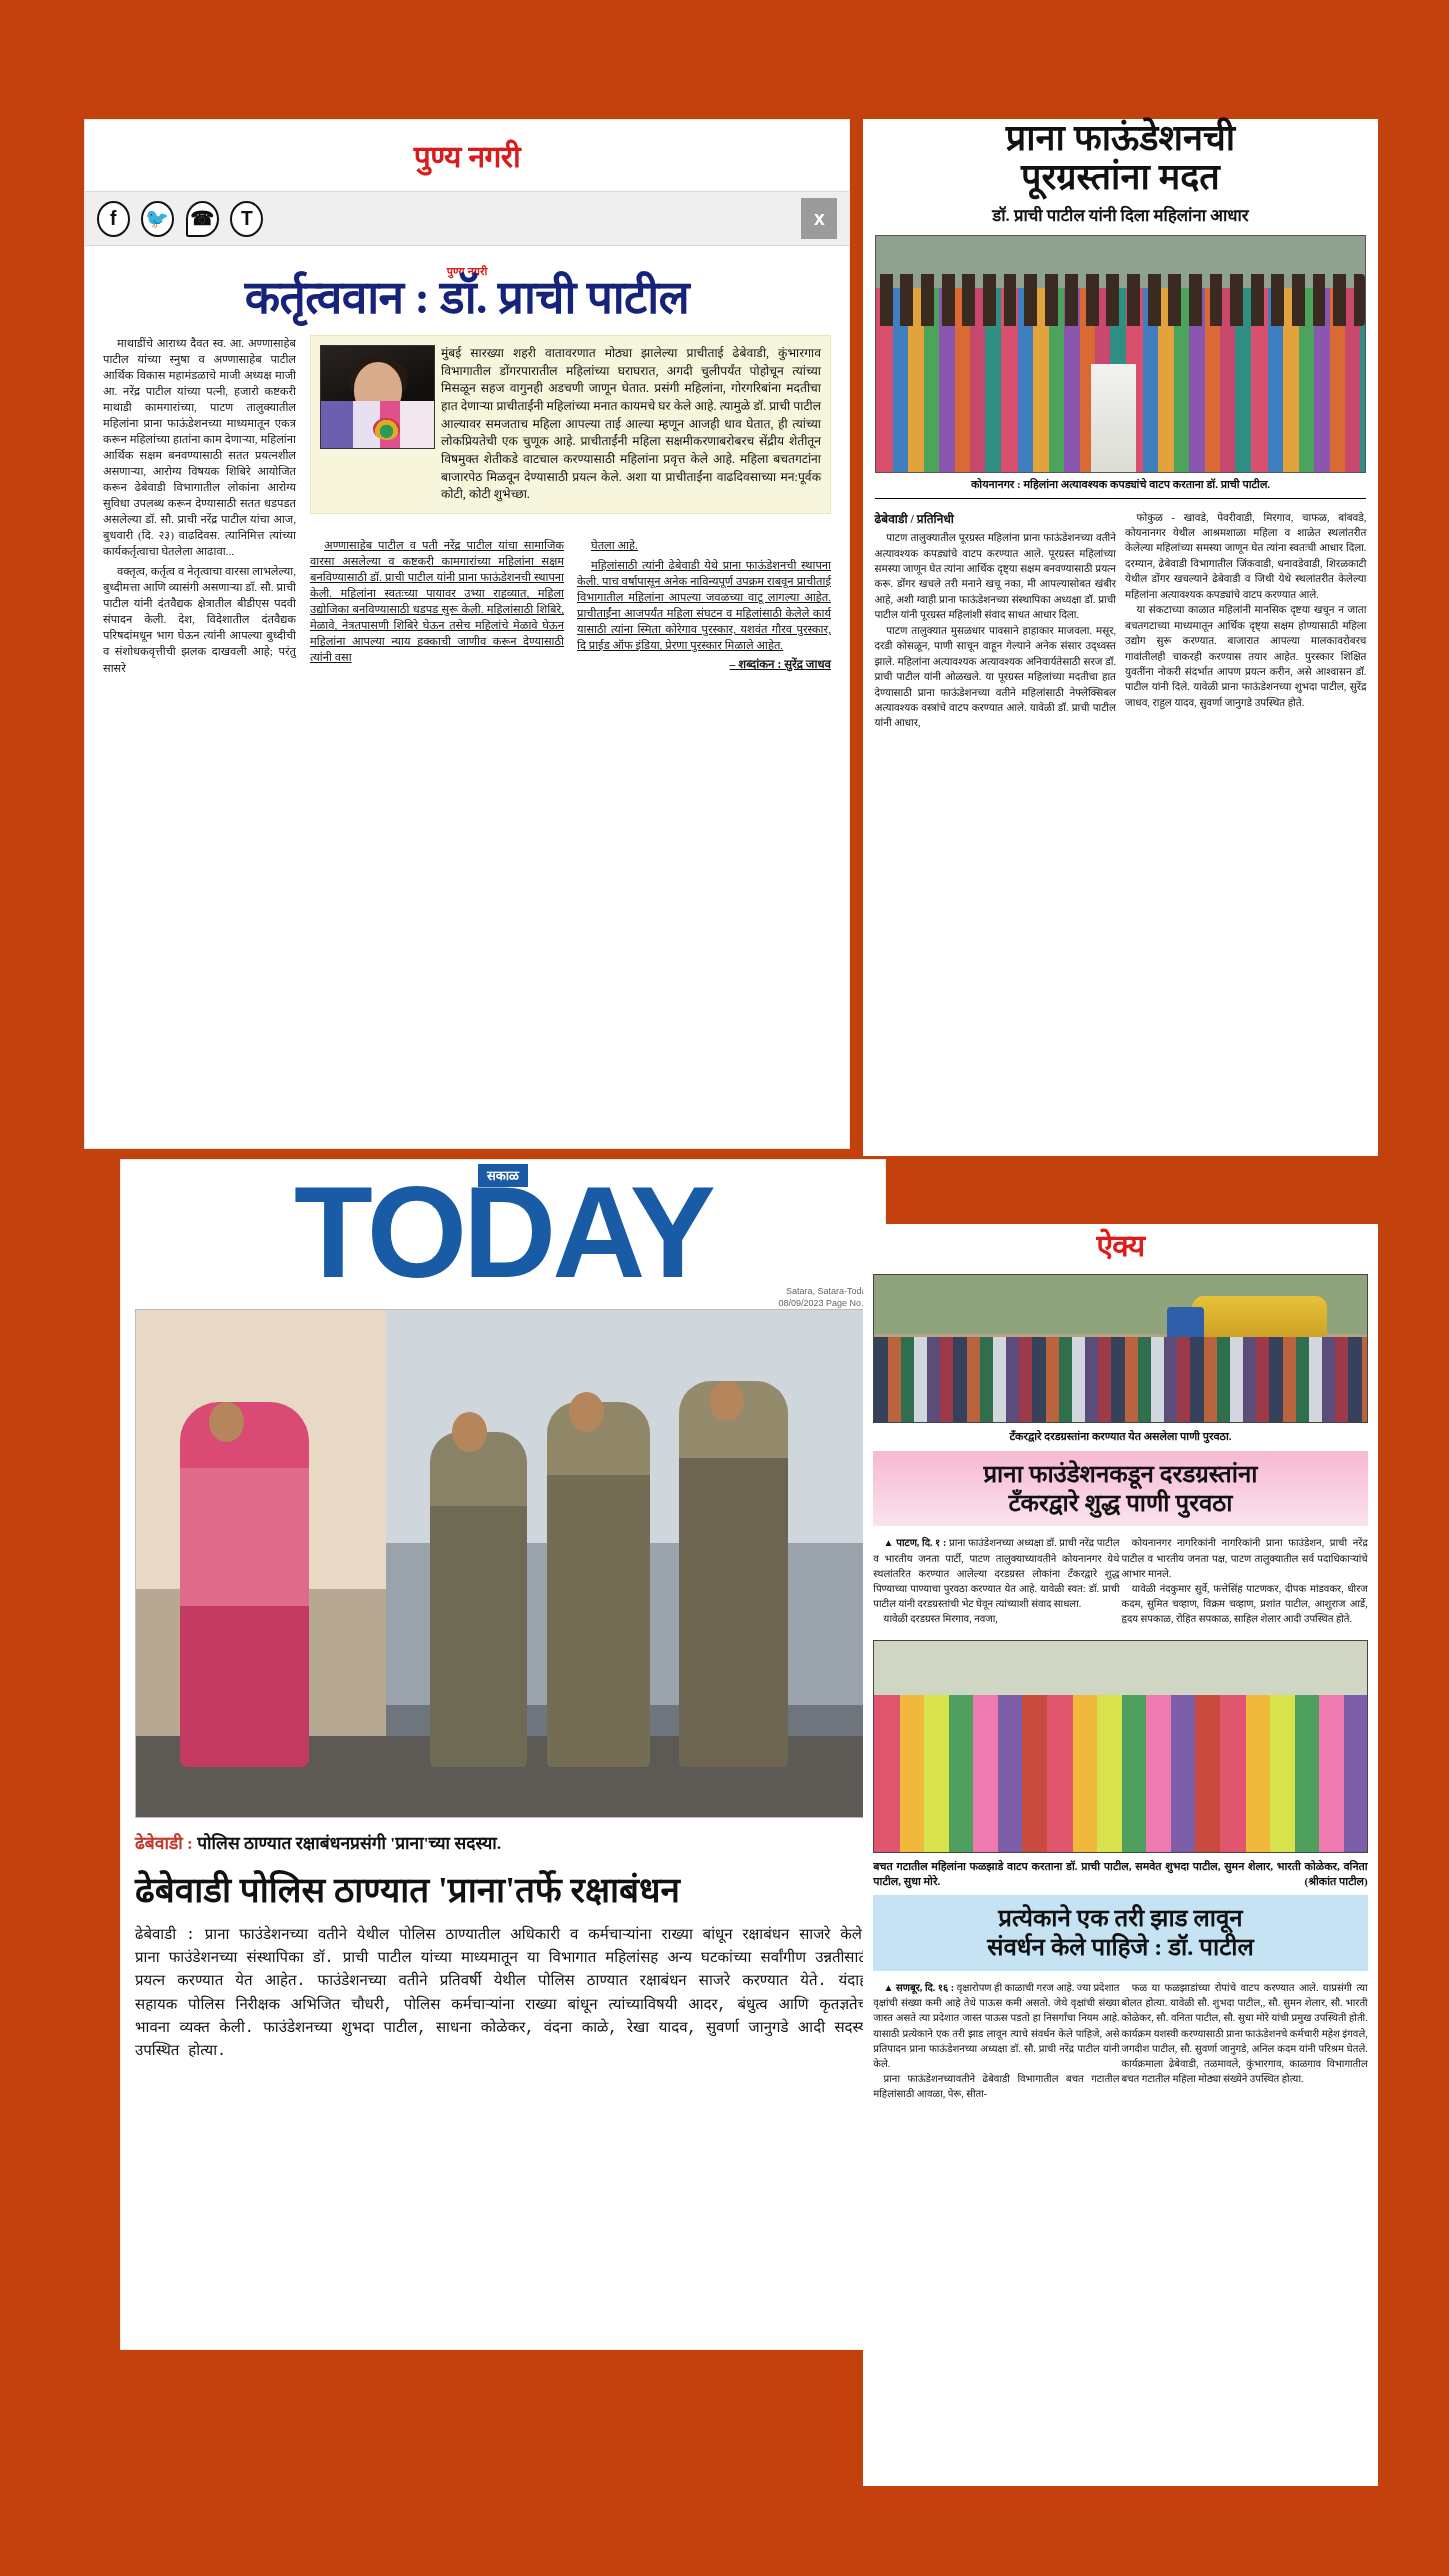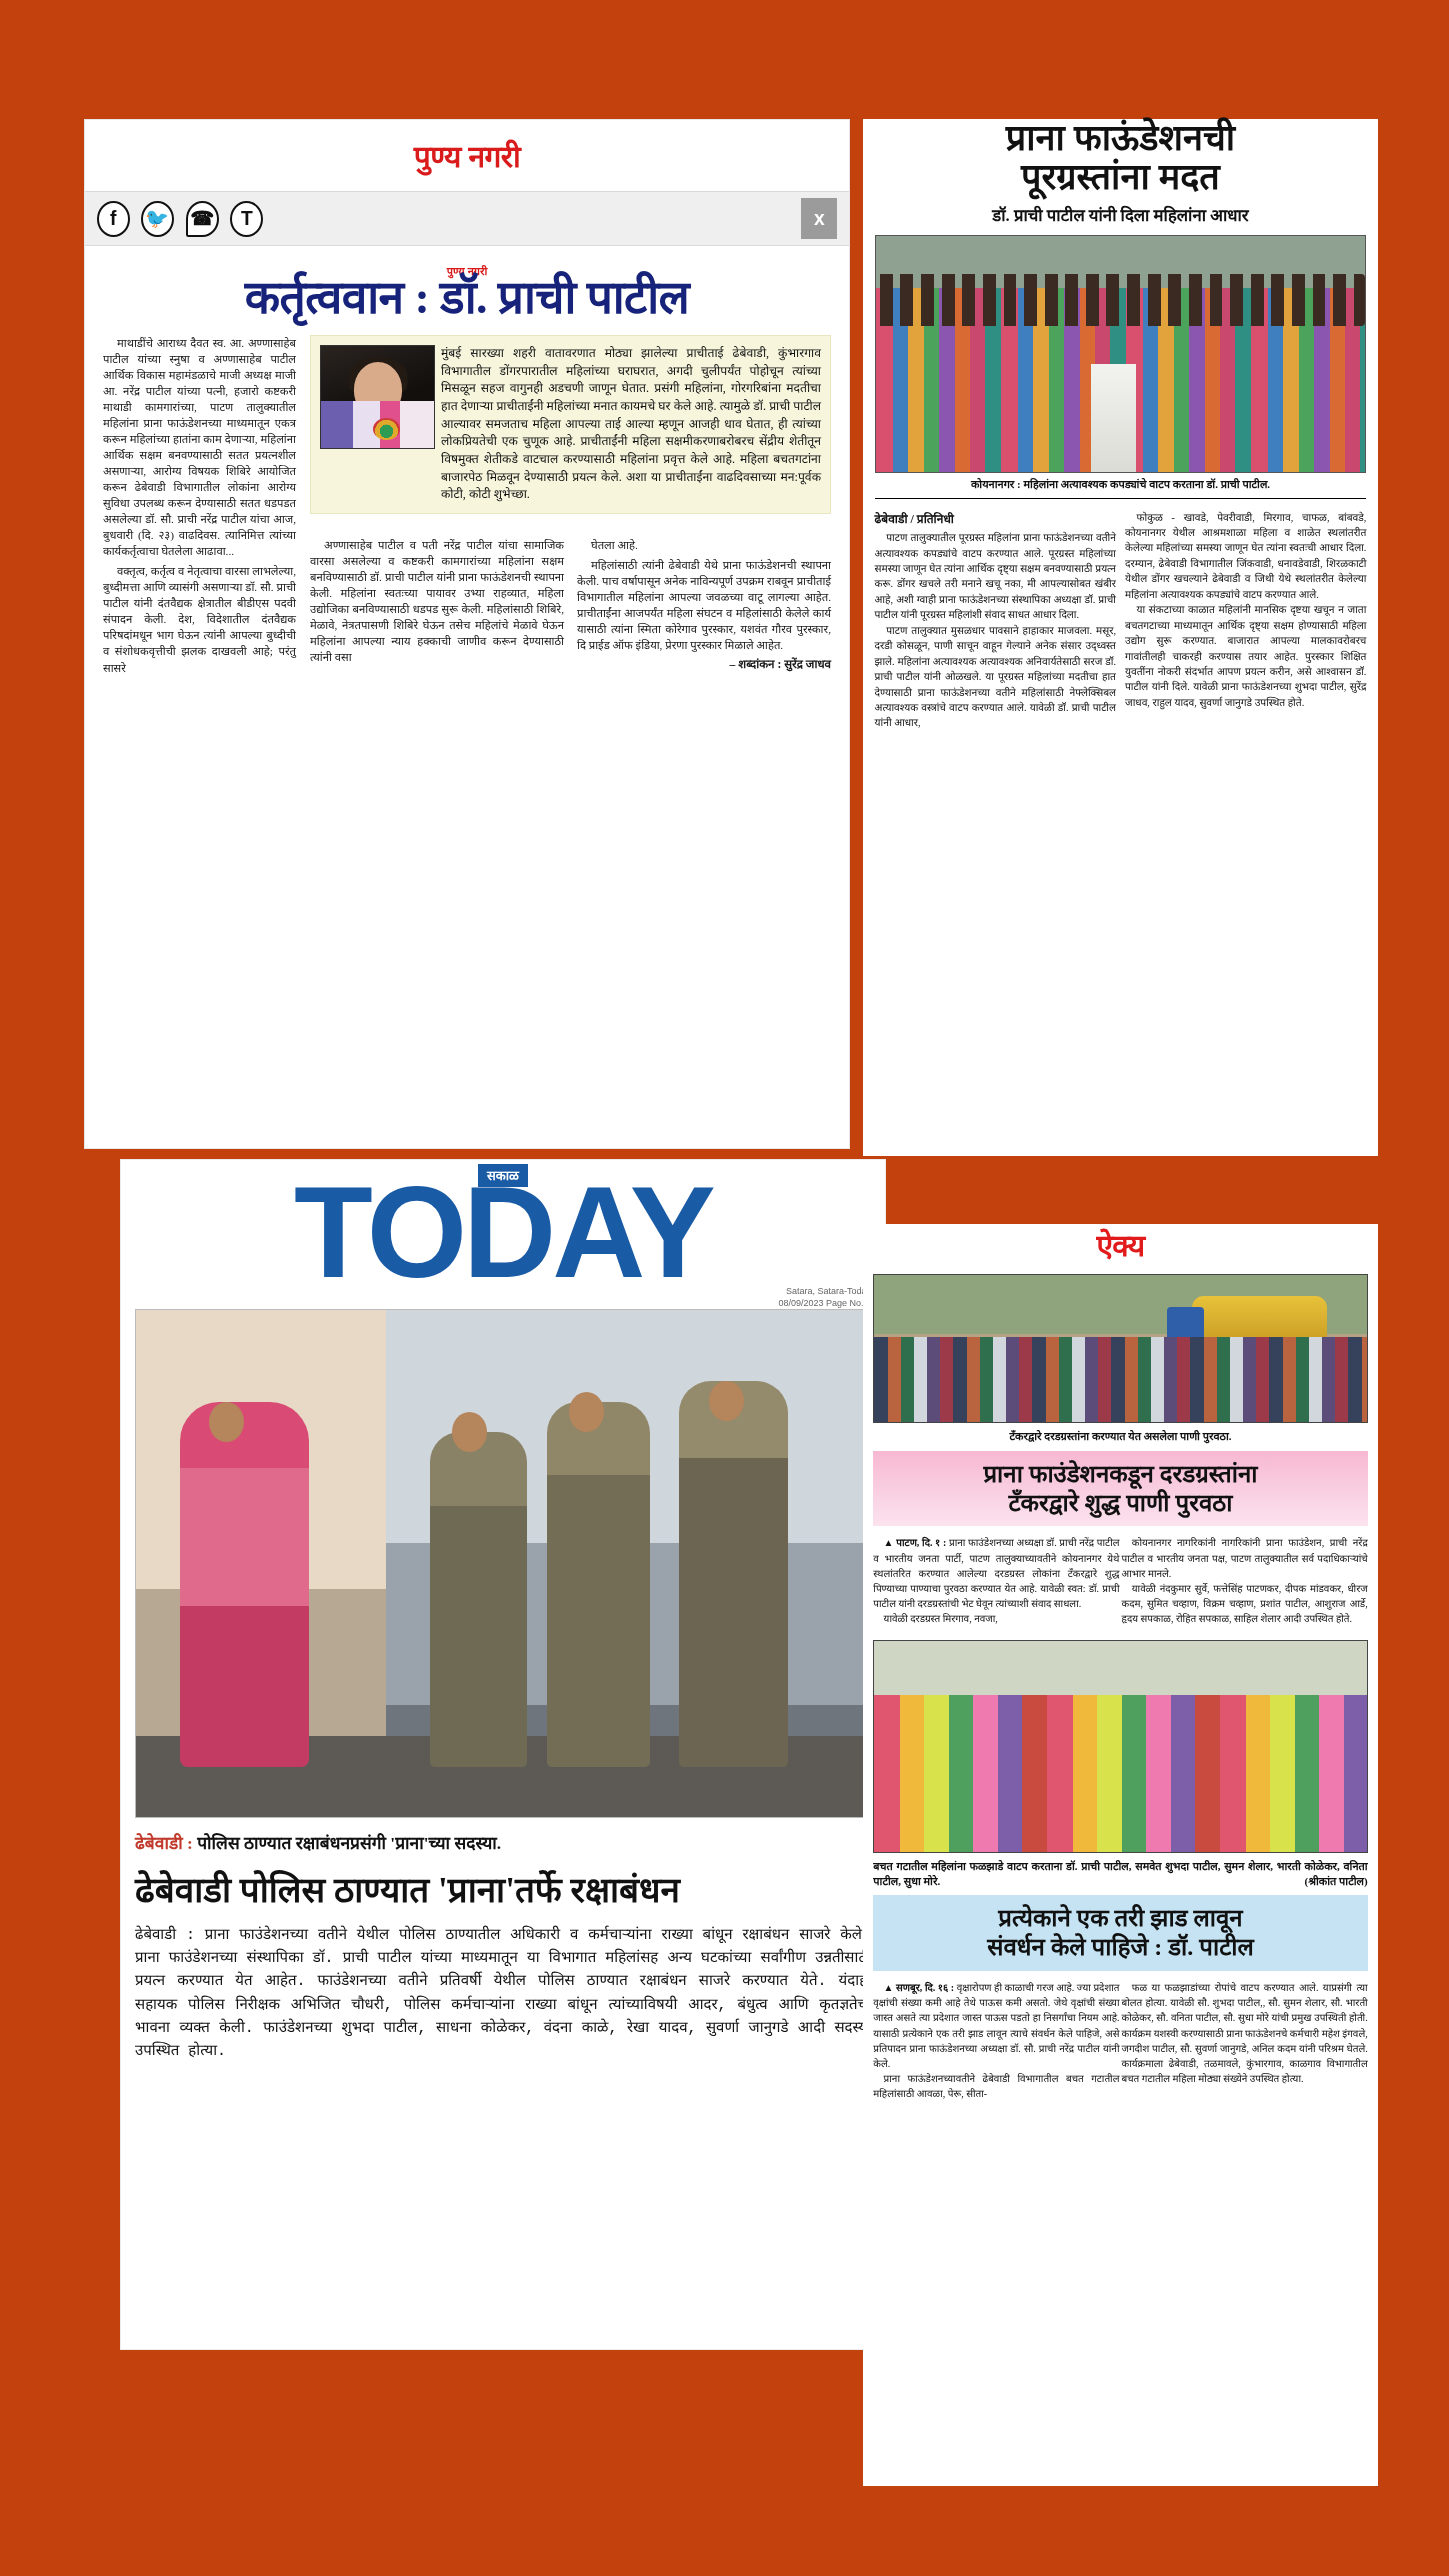--- a/index.html
+++ b/index.html
@@ -55,21 +55,21 @@
   .pn-portrait .hair { position:absolute; left:50%; top:11%; transform:translateX(-50%);
      width:59px; height:39px; background:#231a14; border-radius:50% 50% 30% 30%; }
   .pn-portrait .sari { position:absolute; left:0; bottom:0; width:100%; height:46%;
      background:linear-gradient(90deg,#6d5fb0 0 28%, #e8dff0 28% 52%, #e0508d 52% 70%, #f3e7ef 70% 100%); }
   .pn-portrait .motif { position:absolute; left:46%; bottom:8%; width:27px; height:22px;
      background:radial-gradient(circle at 50% 60%, #2e9b52 0 35%, #e0a92b 36% 60%, #cf3a3a 61% 100%);
      border-radius:50%; }
   .pn-hl-text { flex:1; font-family:"Liberation Serif", serif; font-size:12.2px;
                 line-height:1.45; text-align:justify; }
 
-  .pn-subcols { display:flex; gap:13px; }
+  .pn-subcols { display:flex; gap:13px;text-decoration:underline; }
   .pn-subcol { flex:1; }
   .pn-credit { text-align:right; font-family:"Liberation Serif", serif; font-size:11.6px;
                font-weight:bold; margin-top:3.9px; }
 
   
   #prana-clip { left:863px; top:119px; width:515px; height:1037px; background:#fff; }
   .pr-title { font-family:"Liberation Serif", serif; font-weight:bold; text-align:center;
               font-size:36px; line-height:1.08; color:#111; }
   .pr-sub { text-align:center; font-family:Liberation Serif, serif; font-weight:bold;
             font-size:16.7px; margin-top:6.4px; color:#111; }

